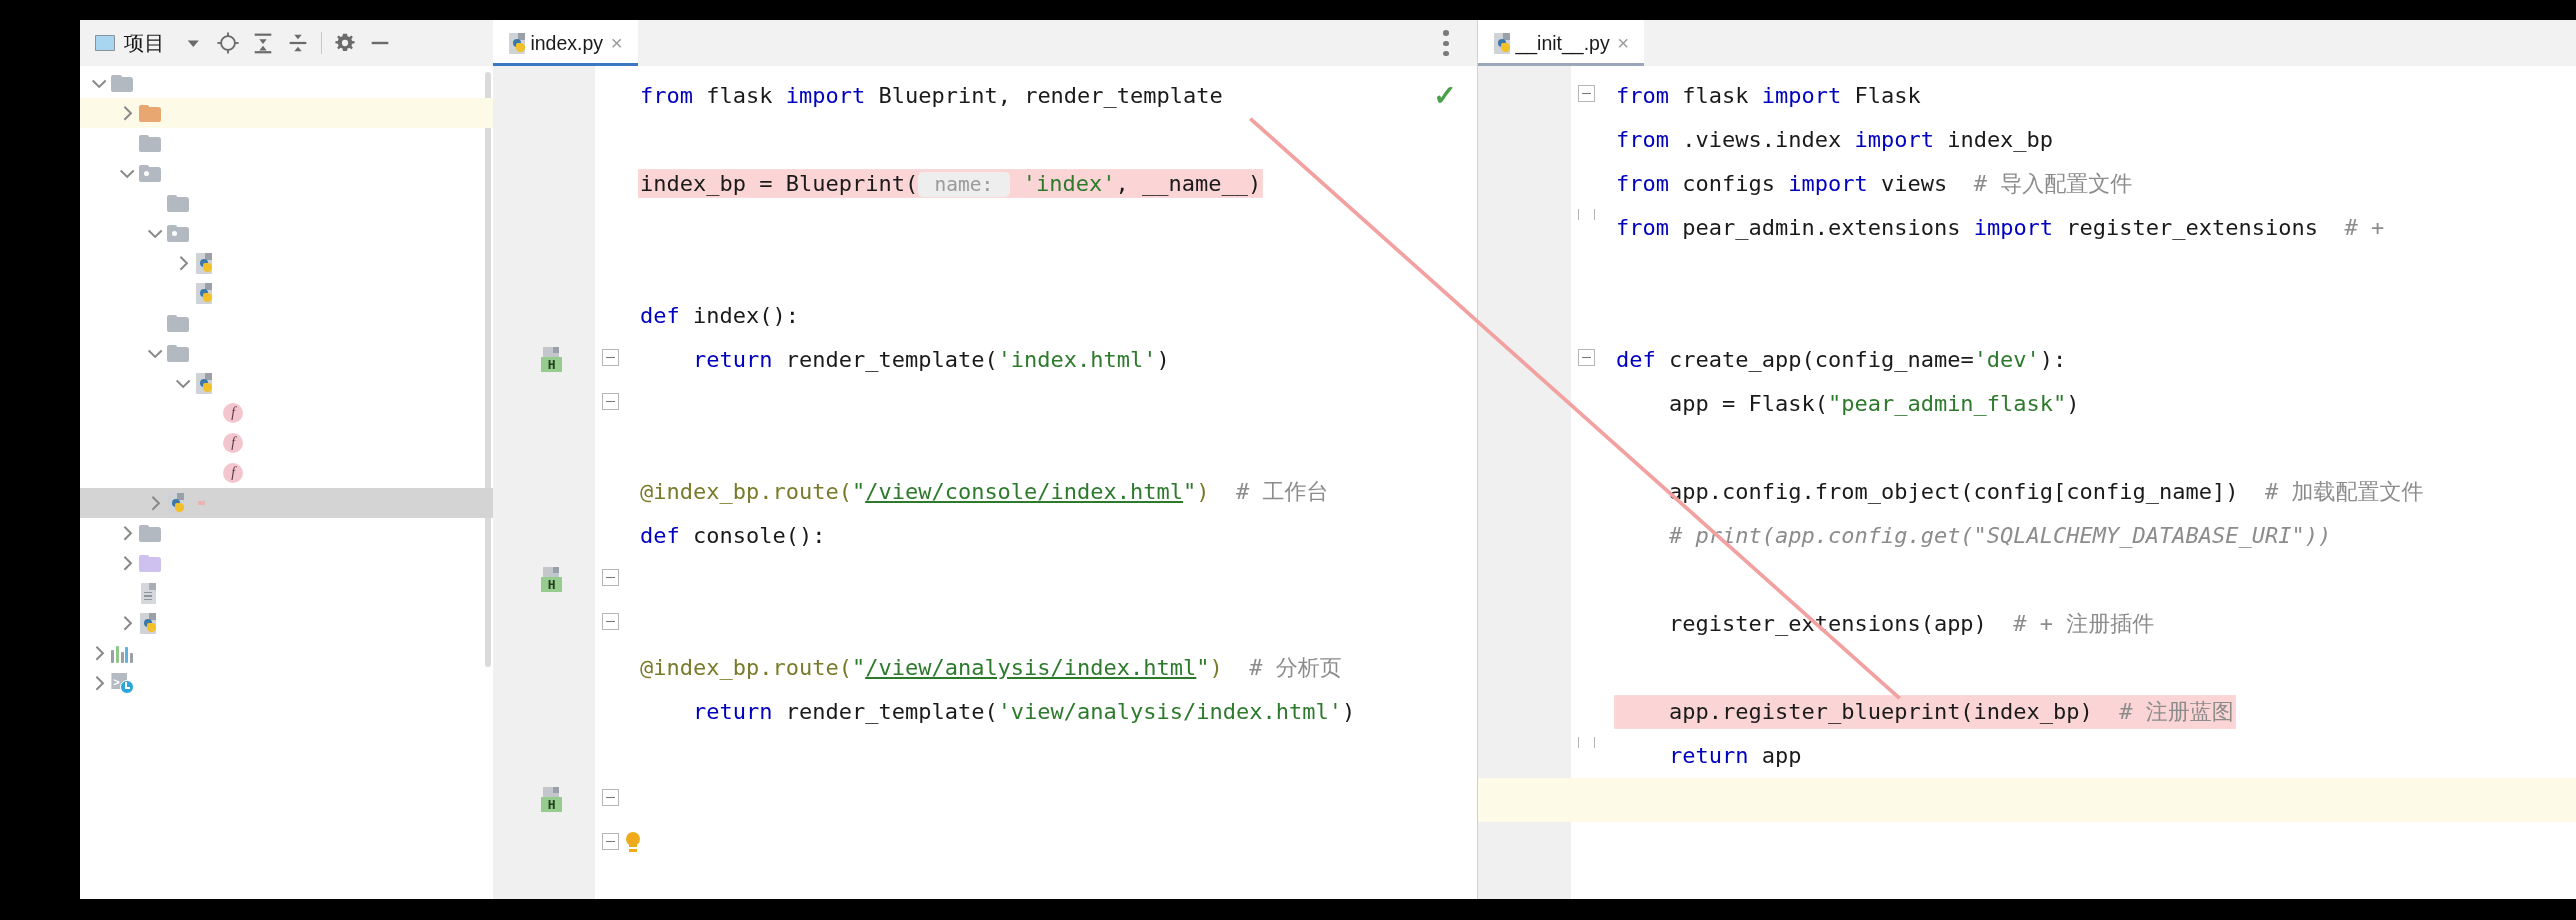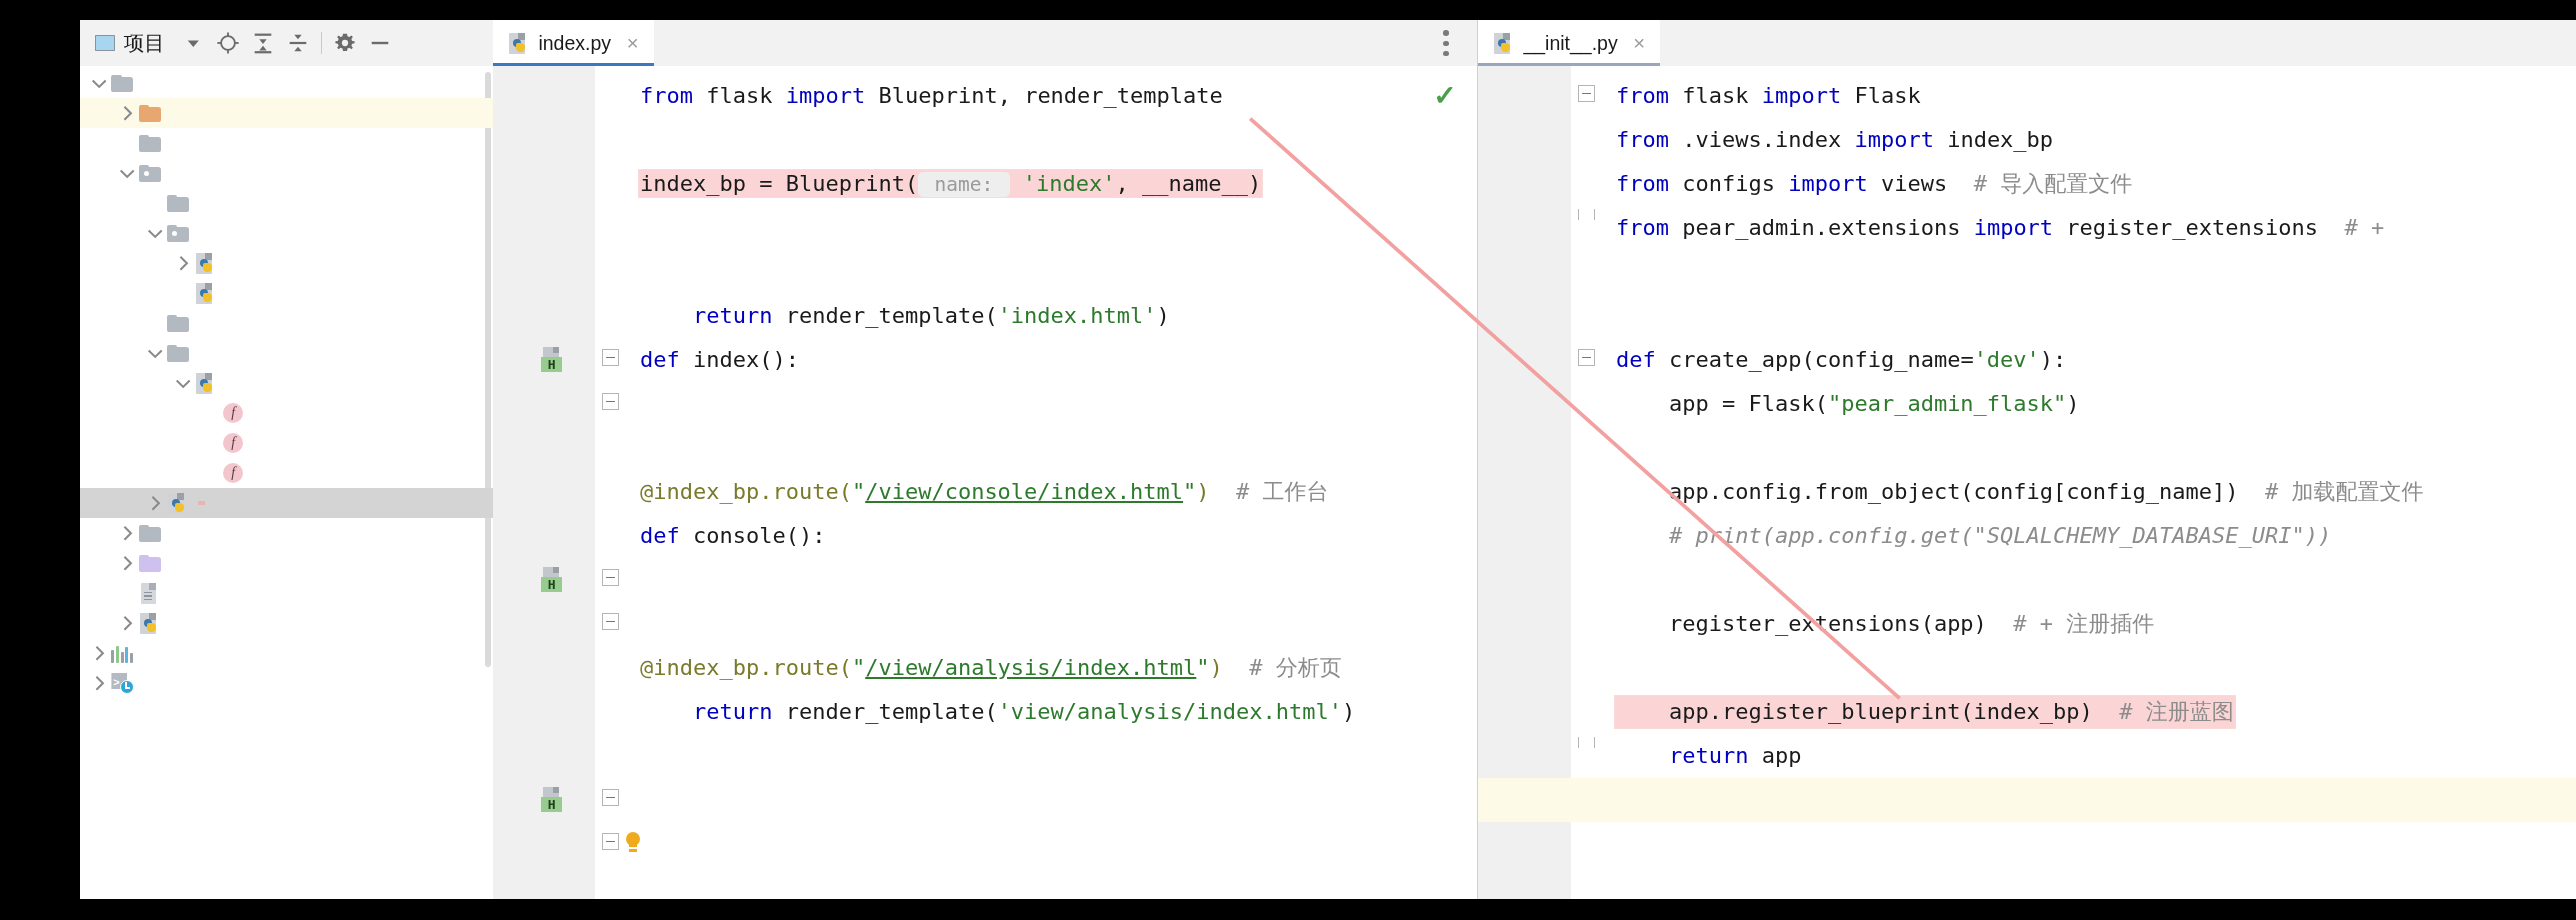--- a/index.html
+++ b/index.html
@@ -171,21 +171,21 @@
   .pane-right { width: 1111px; }
 
   .tabbar {
     height: 46px; background: #f2f2f2;
     display: flex; align-items: stretch;
     position: relative;
   }
   .tab {
     background: #ffffff;
     display: flex; align-items: center;
-    gap: 10px;
+    gap: 2px;
     padding: 0 15px 0 15px;
     font-size: 19.5px; color: #1a1a1a;
     position: relative;
     cursor: pointer;
   }
   .tab .closeX {
     font-size: 20.4px; color: #9b9b9b; margin-left: 5.6px; line-height: 1;
   }
   .tab-underline {
     position:absolute; left:0; right:0; bottom:0; height:3.7px;
@@ -762,22 +762,22 @@
                 <span class="b3"></span>
               </span>
             </div>
           </div>
         <div class="codecol" id="code-left">
             <div class="cline"><span class="txt"><span class="kw">from </span><span class="pln">flask </span><span class="kw">import </span><span class="pln">Blueprint, render_template</span></span></div>
             <div class="cline"><span class="txt"></span></div>
             <div class="cline hl-pink"><span class="txt"><span class="pln">index_bp = Blueprint(</span><span class="hint"> name: </span><span class="pln"> </span><span class="str">'index'</span><span class="pln">, __name__)</span></span></div>
             <div class="cline"><span class="txt"></span></div>
             <div class="cline"><span class="txt"></span></div>
+            <div class="cline"><span class="txt"><span class="kw">def </span><span class="pln">index():</span></span></div>
             <div class="cline"><span class="txt"><span class="pln">    </span><span class="kw">return </span><span class="pln">render_template(</span><span class="str">'index.html'</span><span class="pln">)</span></span></div>
-            <div class="cline"><span class="txt"><span class="kw">def </span><span class="pln">index():</span></span></div>
             <div class="cline"><span class="txt"></span></div>
             <div class="cline"><span class="txt"></span></div>
             <div class="cline"><span class="txt"><span class="dec">@index_bp.route(</span><span class="str">"</span><span class="strU">/view/console/index.html</span><span class="str">"</span><span class="dec">)</span><span class="cm">  # 工作台</span></span></div>
             <div class="cline"><span class="txt"><span class="kw">def </span><span class="pln">console():</span></span></div>
             <div class="cline"><span class="txt"></span></div>
             <div class="cline"><span class="txt"></span></div>
             <div class="cline"><span class="txt"><span class="dec">@index_bp.route(</span><span class="str">"</span><span class="strU">/view/analysis/index.html</span><span class="str">"</span><span class="dec">)</span><span class="cm">  # 分析页</span></span></div>
             <div class="cline"><span class="txt"><span class="pln">    </span><span class="kw">return </span><span class="pln">render_template(</span><span class="str">'view/analysis/index.html'</span><span class="pln">)</span></span></div>
           </div>
         <div class="check-ok">✓</div>

